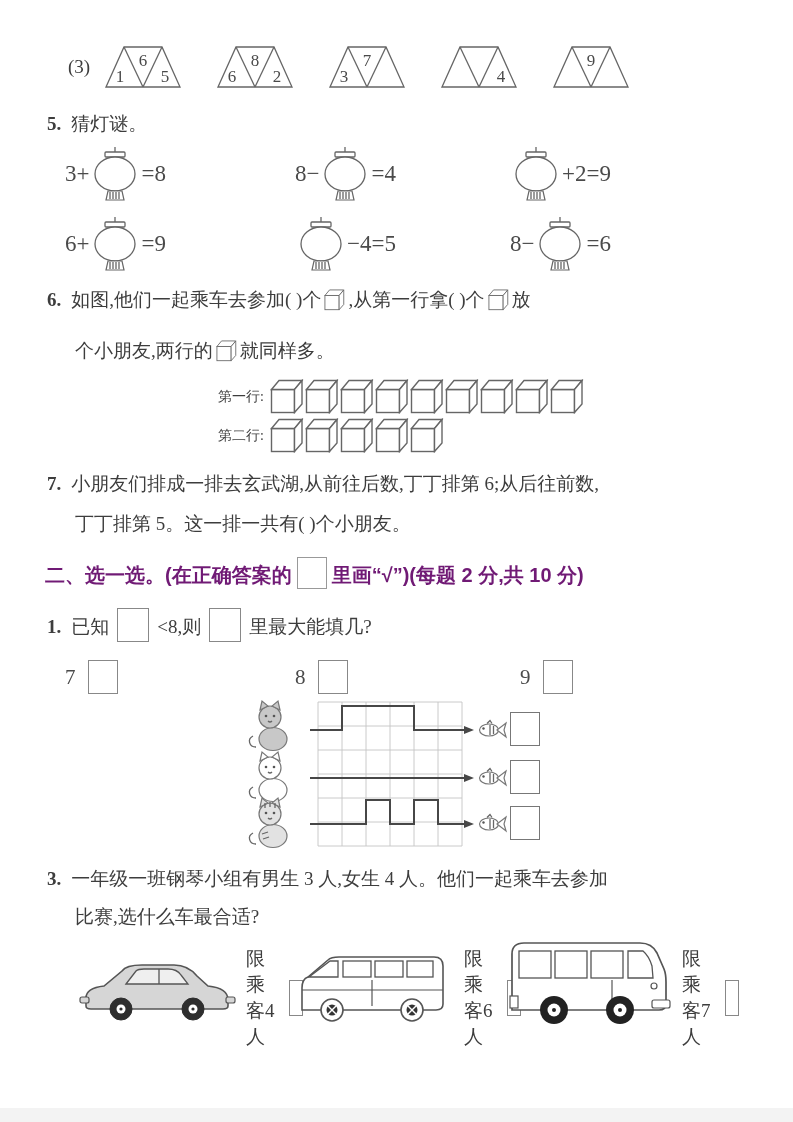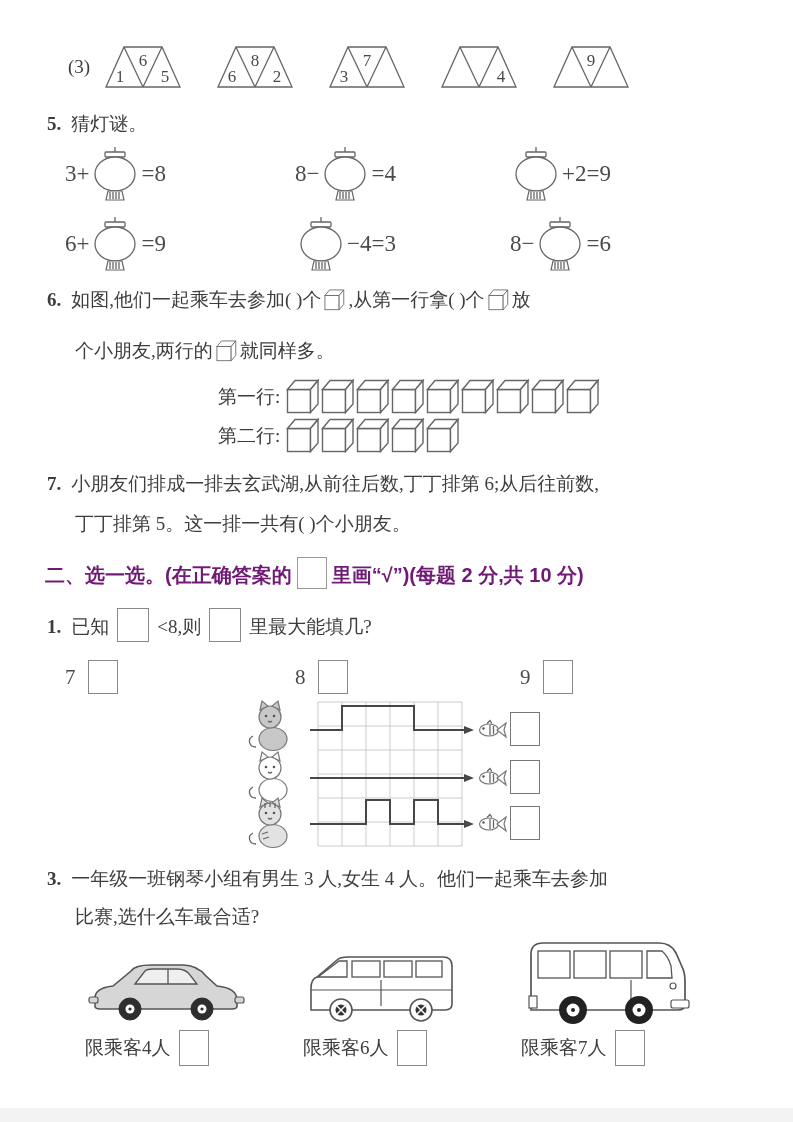--- a/index.html
+++ b/index.html
@@ -16,21 +16,21 @@
   .traps{display:flex;gap:34px;align-items:flex-end;}
   .trap text{font-family:"Liberation Serif","DejaVu Serif",serif;font-size:17px;fill:#4a4a4a;text-anchor:middle;}
 
   
   .eq-grid{display:grid;grid-template-columns:230px 215px auto;row-gap:8px;margin:4px 0 0 65px;}
   .eq{display:flex;align-items:center;height:62px;font-size:23px;color:#4a4a4a;}
   .eq svg{margin:0 3px;}
 
   
   .cube-row{display:flex;align-items:center;margin-left:218px;margin-top:4px;}
-  .cube-row .row-label{font-size:19px;margin-right:6px;}
+  .cube-row .row-label{font-size:14px;margin-right:6px;}
   .cube-row .cubes{display:flex;gap:1px;}
 
   .inline-box{display:inline-block;width:26px;height:28px;border:1.4px solid #888;
               vertical-align:-7px;margin:0 5px;background:#fff;}
   .stmt-box{display:inline-block;width:30px;height:32px;border:1.4px solid #888;
             vertical-align:-9px;margin:0 8px;background:#fff;}
 
   
   .sec-header{font-family:"Liberation Sans","DejaVu Sans",sans-serif;font-weight:bold;
               font-size:20px;margin:18px 8px 0 45px;line-height:34px;color:#701a75;}
@@ -40,21 +40,21 @@
   .opt-grid{display:grid;grid-template-columns:230px 225px auto;margin:18px 0 0 65px;}
   .opt{display:flex;align-items:center;font-size:21px;color:#4a4a4a;}
   .opt-box{display:inline-block;width:28px;height:32px;border:1.4px solid #888;margin-left:12px;background:#fff;}
 
   
   .fig2{position:relative;width:330px;height:170px;margin:0 0 0 240px;}
   .fig2 .chk{position:absolute;width:28px;height:32px;border:1.6px solid #777;background:#fff;}
 
   
   .vehicles{display:flex;margin:10px 0 0 85px;}
-  .vehicle{width:218px;display:flex;flex-direction:column;align-items:flex-start;justify-content:flex-end;}
+  .vehicle{width:218px;display:flex;flex-direction:row;align-items:flex-start;justify-content:flex-end;}
   .v-img{height:84px;display:flex;align-items:flex-end;}
   .v-cap{display:flex;align-items:center;font-size:19px;margin-top:4px;}
   .v-cap .cap-box{display:inline-block;width:28px;height:34px;border:1.4px solid #888;margin-left:8px;background:#fff;}
 
   .bottom-edge{position:absolute;left:0;right:0;bottom:0;height:14px;background:#f3f3f3;}
 </style>
 </head>
 <body>
 
 <div class="page">
@@ -170,21 +170,21 @@
         <svg width="46" height="56" viewBox="0 0 46 56">
     <line x1="23" y1="1" x2="23" y2="6" stroke="#666" stroke-width="1.3" fill="none"></line>
     <rect x="13" y="6" width="20" height="5" rx="1" stroke="#666" stroke-width="1.3" fill="none"></rect>
     <ellipse cx="23" cy="28" rx="20" ry="17" fill="#fff" stroke="#666" stroke-width="1.3"></ellipse>
     <polygon points="16,45 30,45 32,54 14,54" fill="#fff" stroke="#666" stroke-width="1.2"></polygon>
     <line x1="18" y1="46" x2="18" y2="53" stroke="#666" stroke-width="1.3" fill="none"></line>
           <line x1="21" y1="46" x2="21" y2="53" stroke="#666" stroke-width="1.3" fill="none"></line>
     <line x1="24" y1="46" x2="24" y2="53" stroke="#666" stroke-width="1.3" fill="none"></line>
           <line x1="27" y1="46" x2="27" y2="53" stroke="#666" stroke-width="1.3" fill="none"></line>
         </svg>
-        <span>−4=3</span>
+        <span>−4=5</span>
       </div>
       <div class="eq">
         <span>8−</span>
         <svg width="46" height="56" viewBox="0 0 46 56">
     <line x1="23" y1="1" x2="23" y2="6" stroke="#666" stroke-width="1.3" fill="none"></line>
     <rect x="13" y="6" width="20" height="5" rx="1" stroke="#666" stroke-width="1.3" fill="none"></rect>
     <ellipse cx="23" cy="28" rx="20" ry="17" fill="#fff" stroke="#666" stroke-width="1.3"></ellipse>
     <polygon points="16,45 30,45 32,54 14,54" fill="#fff" stroke="#666" stroke-width="1.2"></polygon>
     <line x1="18" y1="46" x2="18" y2="53" stroke="#666" stroke-width="1.3" fill="none"></line>
           <line x1="21" y1="46" x2="21" y2="53" stroke="#666" stroke-width="1.3" fill="none"></line>

